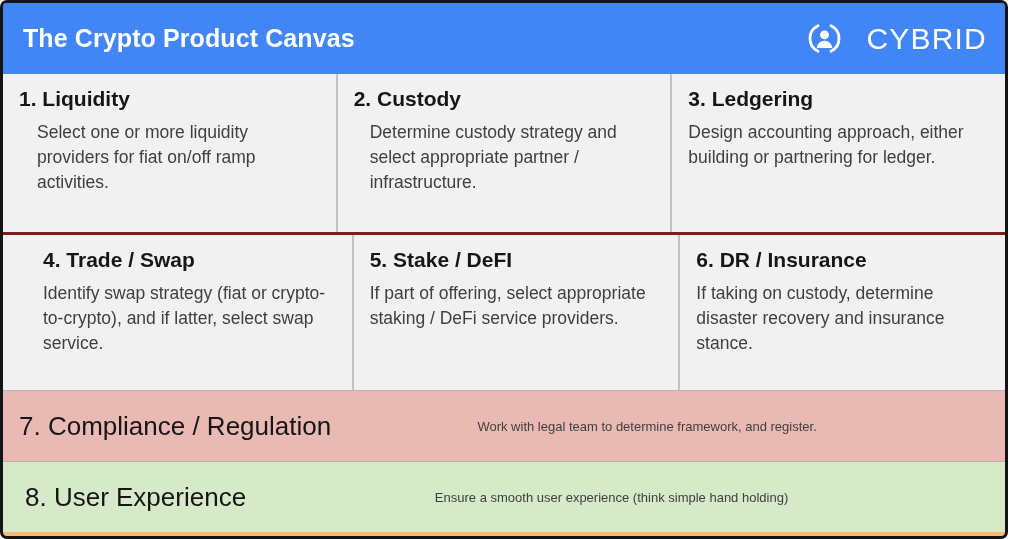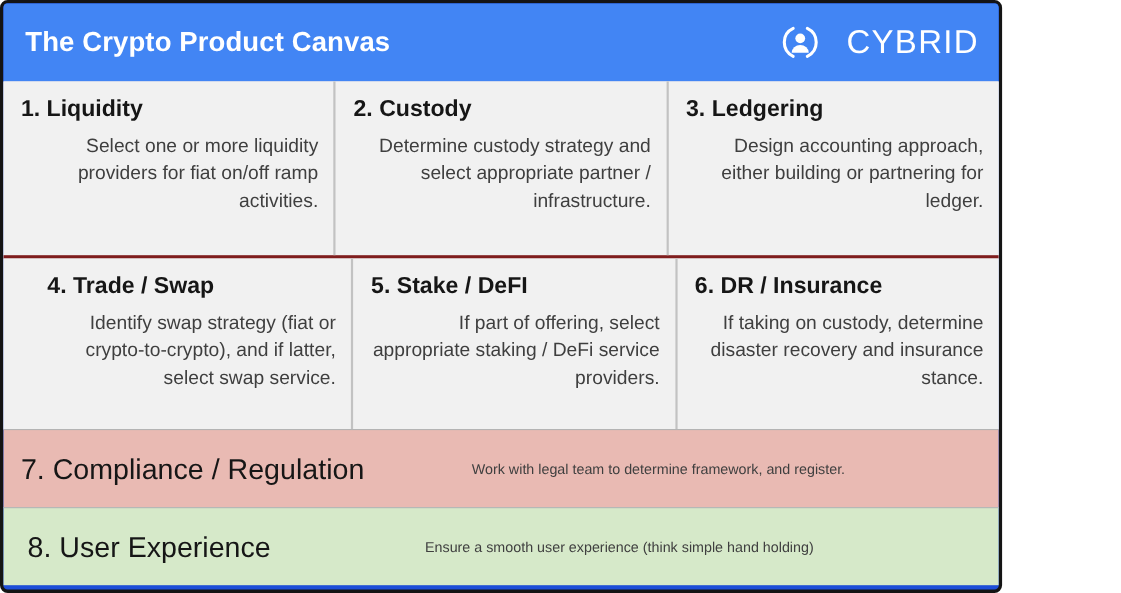--- a/index.html
+++ b/index.html
@@ -11,23 +11,23 @@
     width: 1019px;
     height: 539px;
     overflow: hidden;
     font-family: "Liberation Sans", sans-serif;
     -webkit-font-smoothing: antialiased;
   }
 
   .canvas {
     position: relative;
     box-sizing: border-box;
-    width: 911px;
+    width: 1008px;
     height: 539px;
-    background: #1d4ed8;
+    background: #fdba74;
     border: 3px solid #141414;
     border-radius: 7px;
     overflow: hidden;
   }
 
   
   .header {
     box-sizing: border-box;
     height: 71px;
     background: #4285f4;
@@ -96,21 +96,20 @@
     line-height: 1.12;
     margin: 0 0 9px 0;
     white-space: nowrap;
   }
   .cell-body {
     font-size: 17.5px;
     color: #3f3f3f;
     line-height: 1.44;
     margin: 0;
     padding-left: 18px;
-    text-align: right;
   }
   .cell-body.indent-small {
     padding-left: 16px;
   }
   .cell-body.indent-none {
     padding-left: 0;
   }
 
   
   .band {

